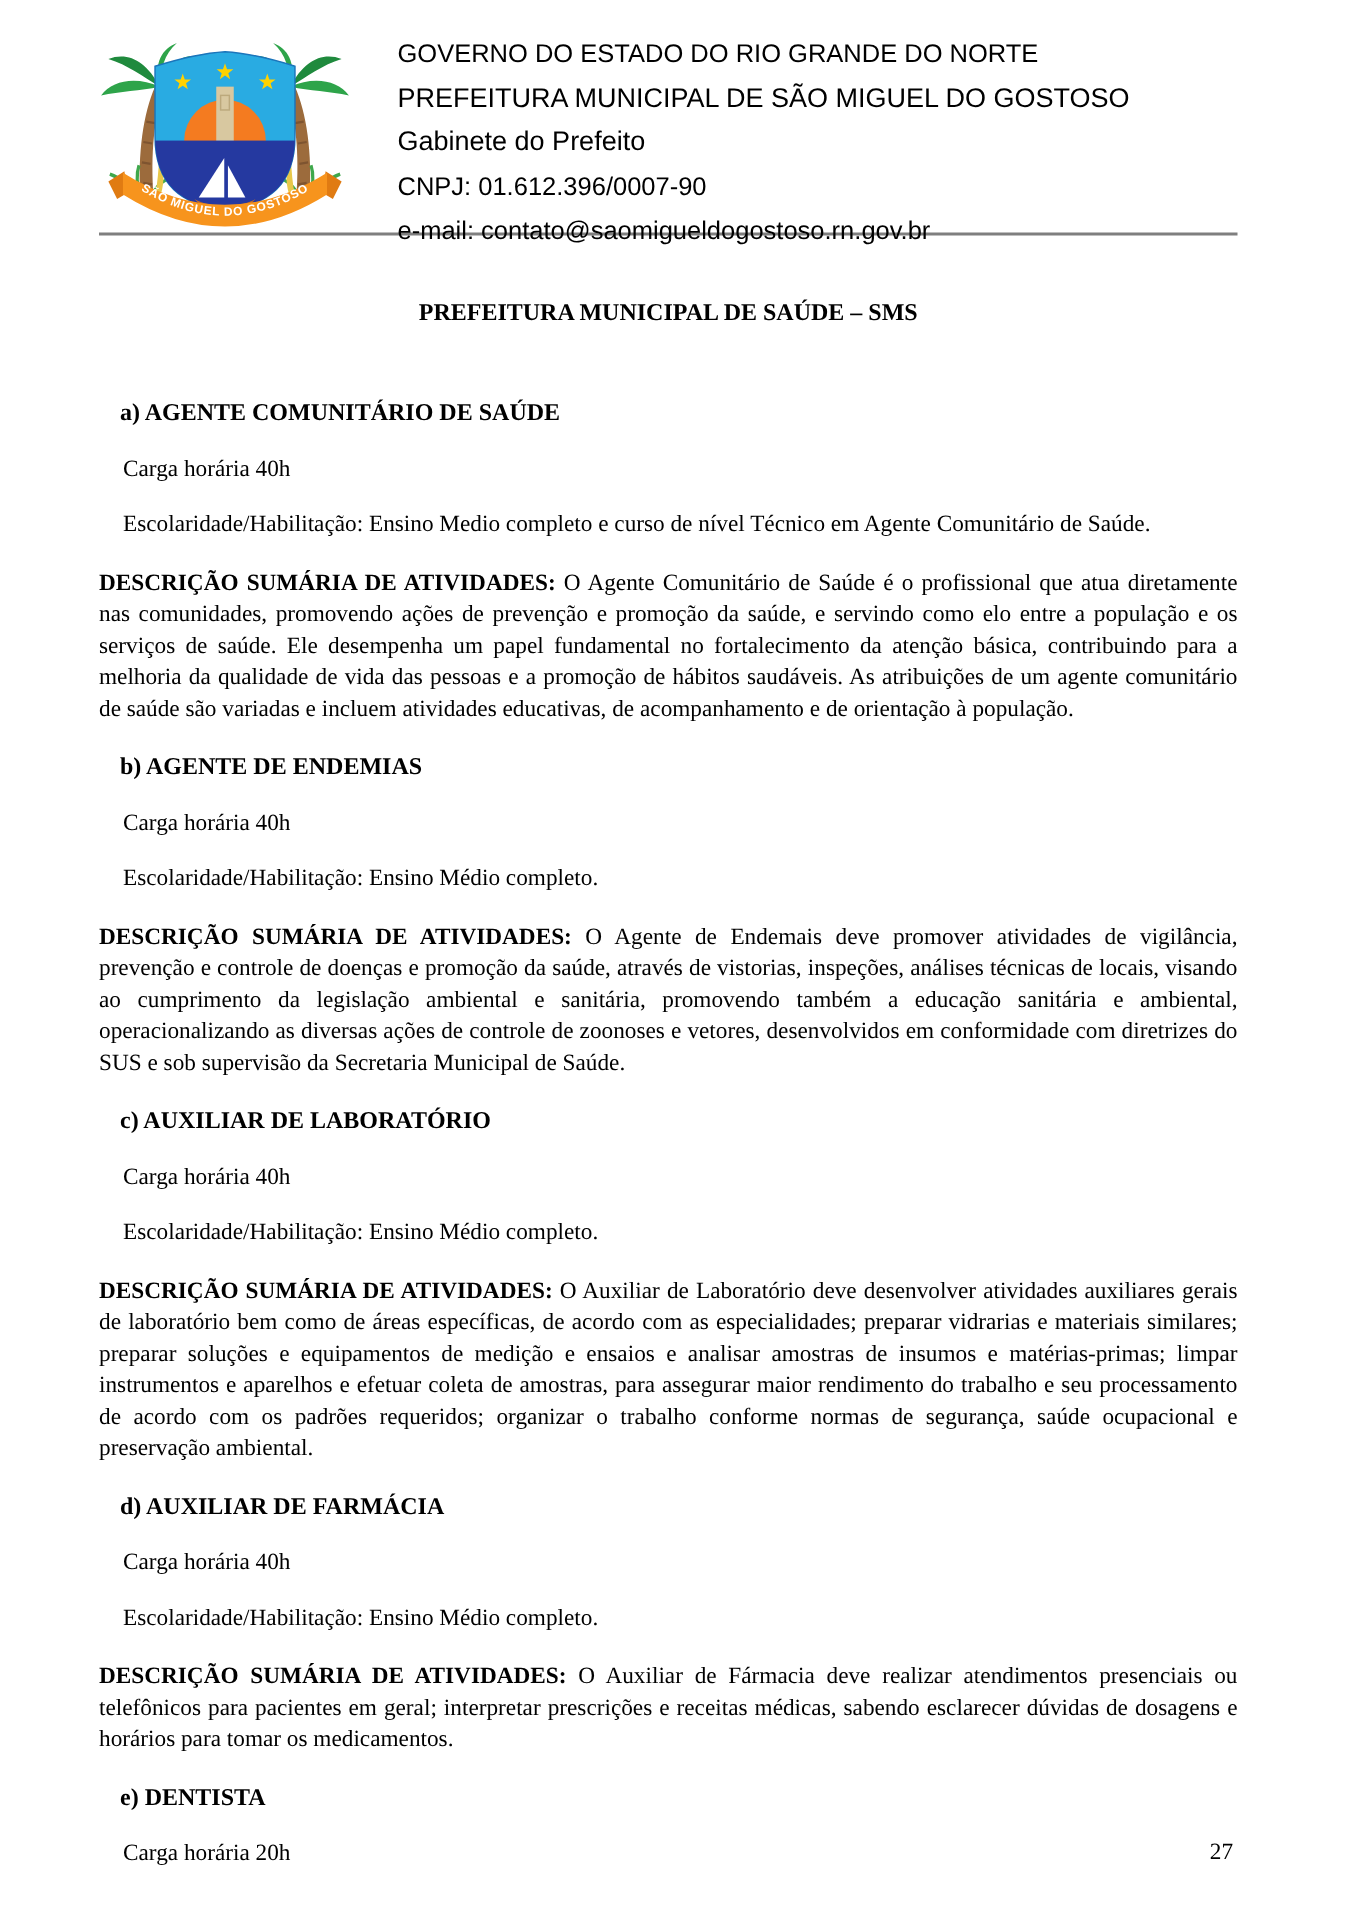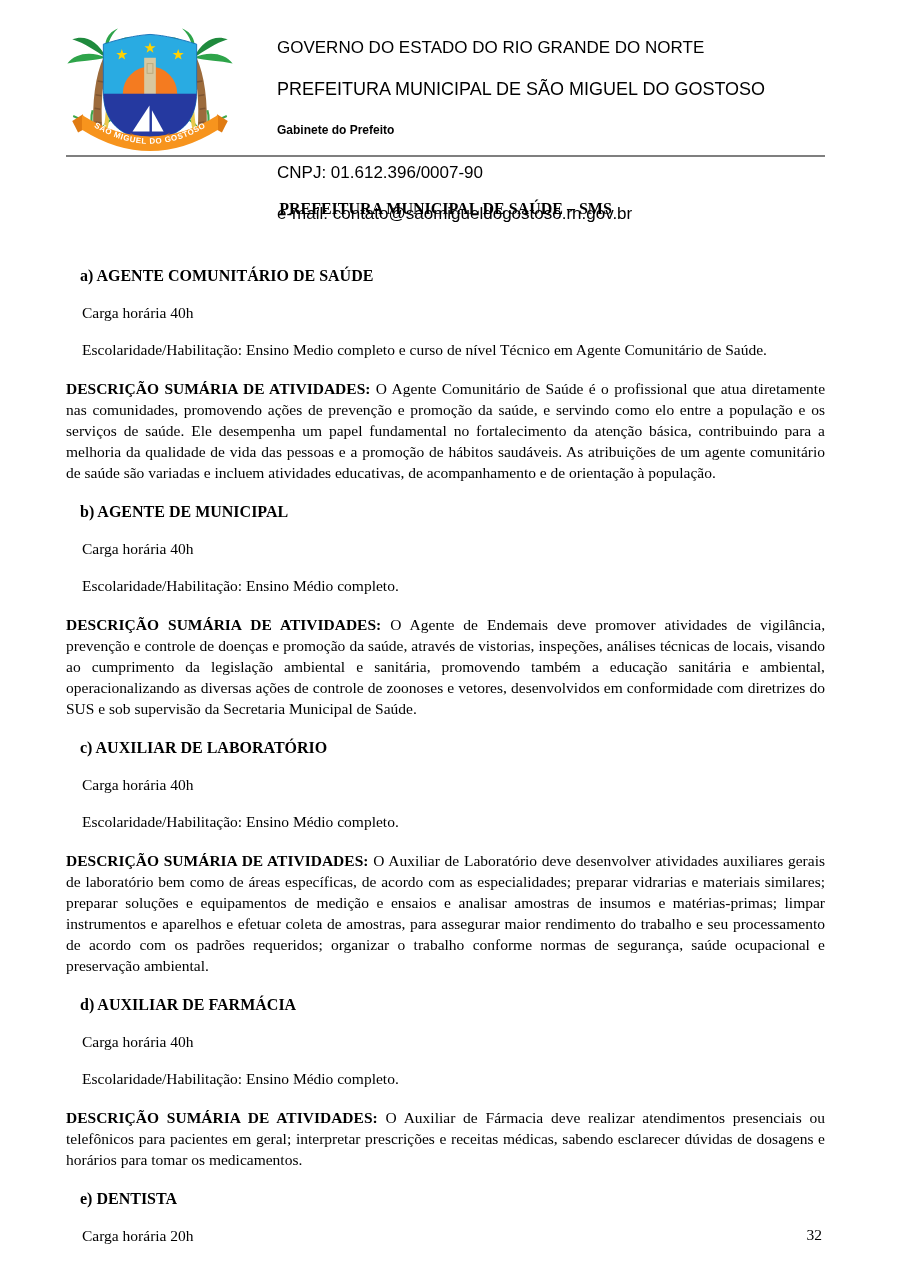--- a/index.html
+++ b/index.html
@@ -22,23 +22,23 @@
     display: flex;
     align-items: flex-start;
     gap: 27px;
     height: 140px;
   }
   .logo-box { flex: 0 0 auto; width: 168px; height: 138px; }
   .header-text {
     font-family: "Liberation Sans", "DejaVu Sans", sans-serif;
     padding-top: 4px;
   }
-  .h-line { margin: 16px; font-size: 17px; line-height: 25.5px; white-space: nowrap; }
+  .h-line { margin: 4px; font-size: 17px; line-height: 25.5px; white-space: nowrap; }
   .h-line.bold-lg { font-size: 18px; font-weight: normal; text-align: right; }
-  .h-line.bold { font-size: 12px; font-weight: bold; }
+  .h-line.bold { font-size: 18px; font-weight: normal; }
 
   .header-divider {
     height: 0;
     border-top: 2.5px solid #7f7f7f;
     margin-top: 0;
   }
 
   
   .doc-title {
     text-align: center;
@@ -144,21 +144,21 @@
     <h3 class="job-heading">a) AGENTE COMUNITÁRIO DE SAÚDE</h3>
     <p class="line">Carga horária 40h</p>
     <p class="line">Escolaridade/Habilitação: Ensino Medio completo e curso de nível Técnico em Agente Comunitário de Saúde.</p>
     <p class="desc">
       <strong>DESCRIÇÃO SUMÁRIA DE ATIVIDADES:</strong>
       <span>O Agente Comunitário de Saúde é o profissional que atua diretamente nas comunidades, promovendo ações de prevenção e promoção da saúde, e servindo como elo entre a população e os serviços de saúde. Ele desempenha um papel fundamental no fortalecimento da atenção básica, contribuindo para a melhoria da qualidade de vida das pessoas e a promoção de hábitos saudáveis. As atribuições de um agente comunitário de saúde são variadas e incluem atividades educativas, de acompanhamento e de orientação à população.</span>
     </p>
   </section>
 
   <section class="job">
-    <h3 class="job-heading">b) AGENTE DE MUNICIPAL</h3>
+    <h3 class="job-heading">b) AGENTE DE ENDEMIAS</h3>
     <p class="line">Carga horária 40h</p>
     <p class="line">Escolaridade/Habilitação: Ensino Médio completo.</p>
     <p class="desc">
       <strong>DESCRIÇÃO SUMÁRIA DE ATIVIDADES:</strong>
       <span>O Agente de Endemais deve promover atividades de vigilância, prevenção e controle de doenças e promoção da saúde, através de vistorias, inspeções, análises técnicas de locais, visando ao cumprimento da legislação ambiental e sanitária, promovendo também a educação sanitária e ambiental, operacionalizando as diversas ações de controle de zoonoses e vetores, desenvolvidos em conformidade com diretrizes do SUS e sob supervisão da Secretaria Municipal de Saúde.</span>
     </p>
   </section>
 
   <section class="job">
     <h3 class="job-heading">c) AUXILIAR DE LABORATÓRIO</h3>
@@ -178,15 +178,15 @@
       <strong>DESCRIÇÃO SUMÁRIA DE ATIVIDADES:</strong>
       <span>O Auxiliar de Fármacia deve realizar atendimentos presenciais ou telefônicos para pacientes em geral; interpretar prescrições e receitas médicas, sabendo esclarecer dúvidas de dosagens e horários para tomar os medicamentos.</span>
     </p>
   </section>
 
   <section class="job">
     <h3 class="job-heading">e) DENTISTA</h3>
     <p class="line">Carga horária 20h</p>
   </section>
 
-  <div class="page-number">32</div>
+  <div class="page-number">27</div>
 
 </div>
 
 </body></html>

